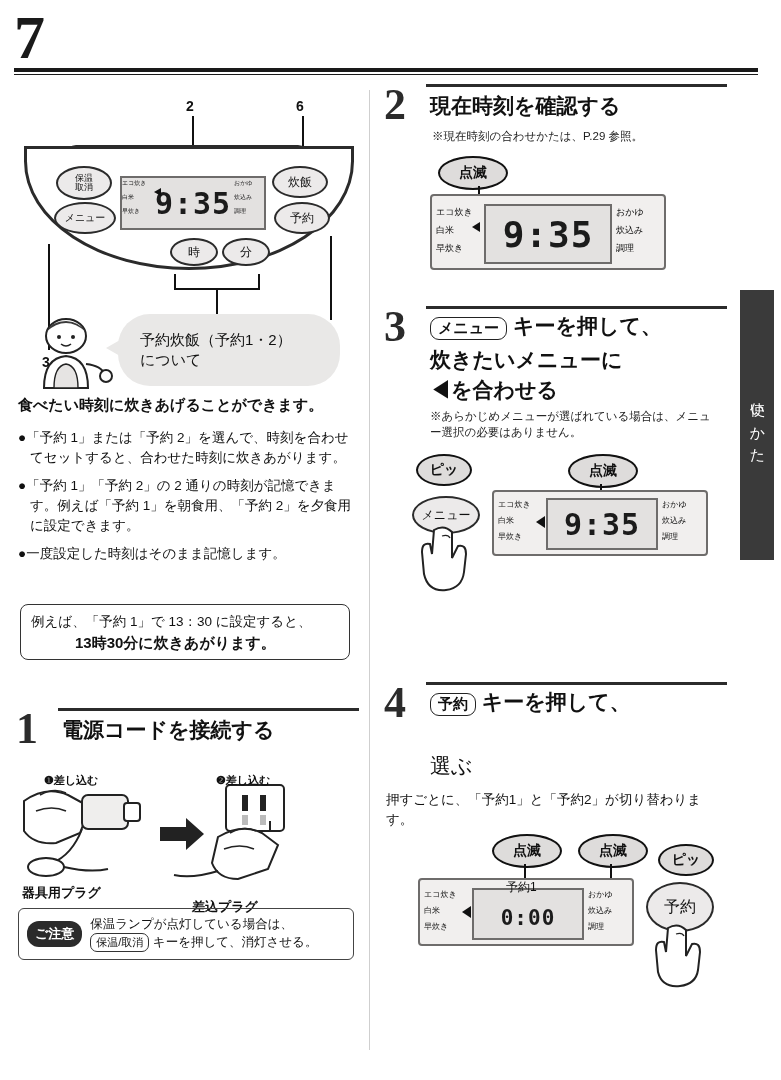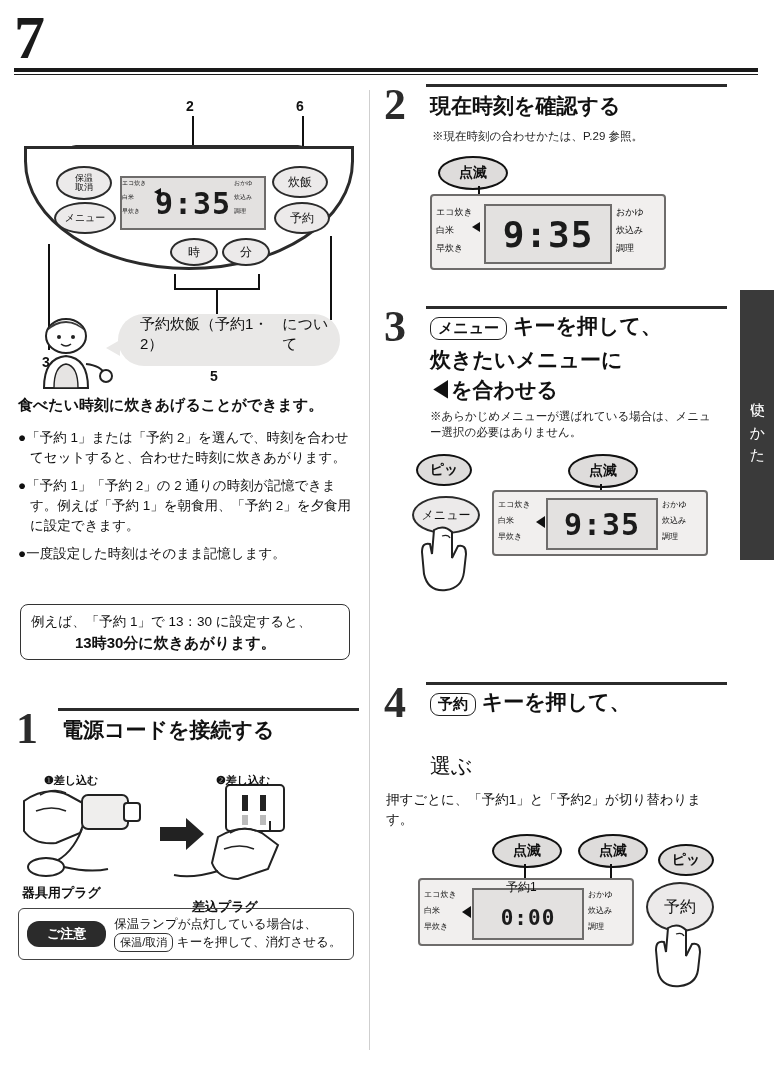--- a/index.html
+++ b/index.html
@@ -92,23 +92,23 @@
   }
 
   .callnum{
     position:absolute;font-size:14px;font-weight:bold;color:#111;
   }
   .lead{position:absolute;background:#111;}
 
   
   .lady{position:absolute;left:6px;top:232px;width:96px;height:74px;}
   .balloon{
-    position:absolute;left:104px;top:230px;width:222px;height:52px;
+    position:absolute;left:104px;top:230px;width:222px;height:72px;
     background:#e9e8e7;border-radius:32px;
-    display:flex;flex-direction:row;justify-content:center;
+    display:flex;flex-direction:column;justify-content:center;
     padding-left:22px;box-sizing:border-box;
     font-size:15px;line-height:20px;
   }
   .balloon:after{
     content:"";position:absolute;left:-12px;top:26px;
     width:0;height:0;border-top:8px solid transparent;border-bottom:8px solid transparent;
     border-right:14px solid #e9e8e7;
   }
 
   .p-intro{position:absolute;left:4px;top:312px;width:336px;font-size:15px;font-weight:bold;}
@@ -140,21 +140,21 @@
   .cap-l{position:absolute;left:8px;top:176px;font-size:13px;font-weight:bold;}
   .cap-r{position:absolute;left:178px;top:176px;font-size:13px;font-weight:bold;margin-top:14px;}
 
   .notebox{
     position:absolute;left:4px;top:200px;width:336px;height:52px;
     border:1px solid #444;border-radius:6px;box-sizing:border-box;
     display:flex;align-items:center;
   }
   .note-badge{
     margin:0 8px;background:#2b2b2b;color:#fff;border-radius:12px;
-    font-size:13px;font-weight:bold;padding:4px 20px;white-space:nowrap;
+    font-size:13px;font-weight:bold;padding:4px 8px;white-space:nowrap;
   }
   .note-txt{font-size:12.5px;line-height:17px;}
   .keycap{
     display:inline-block;border:1px solid #333;border-radius:7px;
     padding:0px 5px;font-size:11px;background:#fff;
   }
 
   
   .rstep{position:absolute;left:0;width:345px;}
   .sub{font-size:11.5px;line-height:16px;color:#222;}

